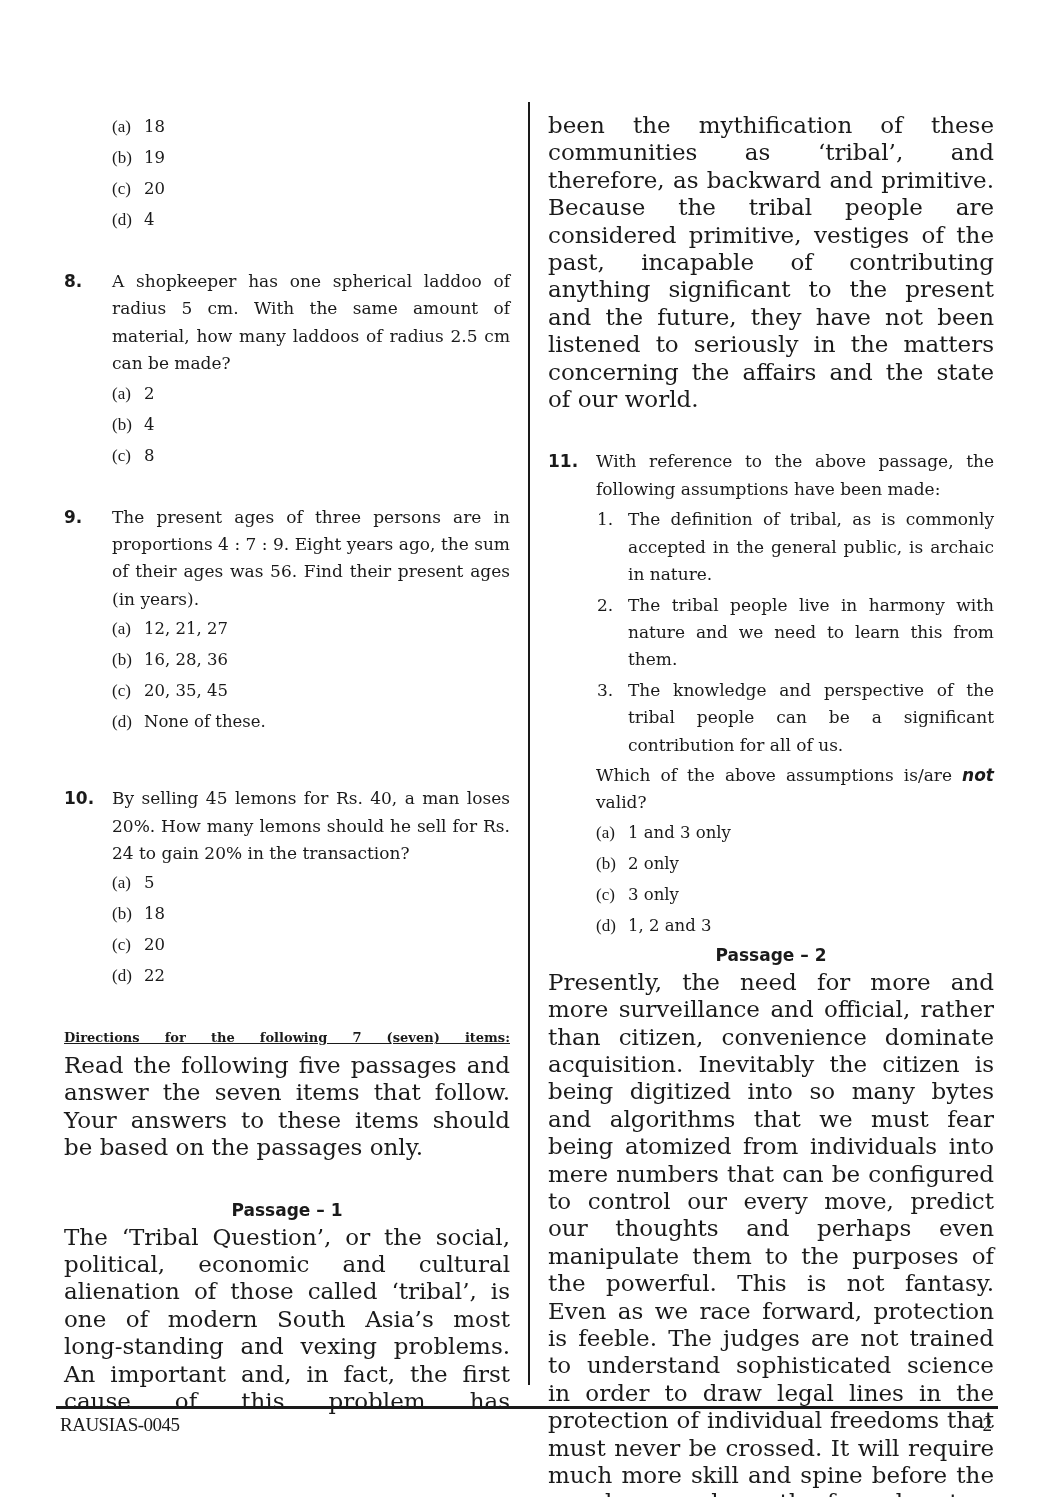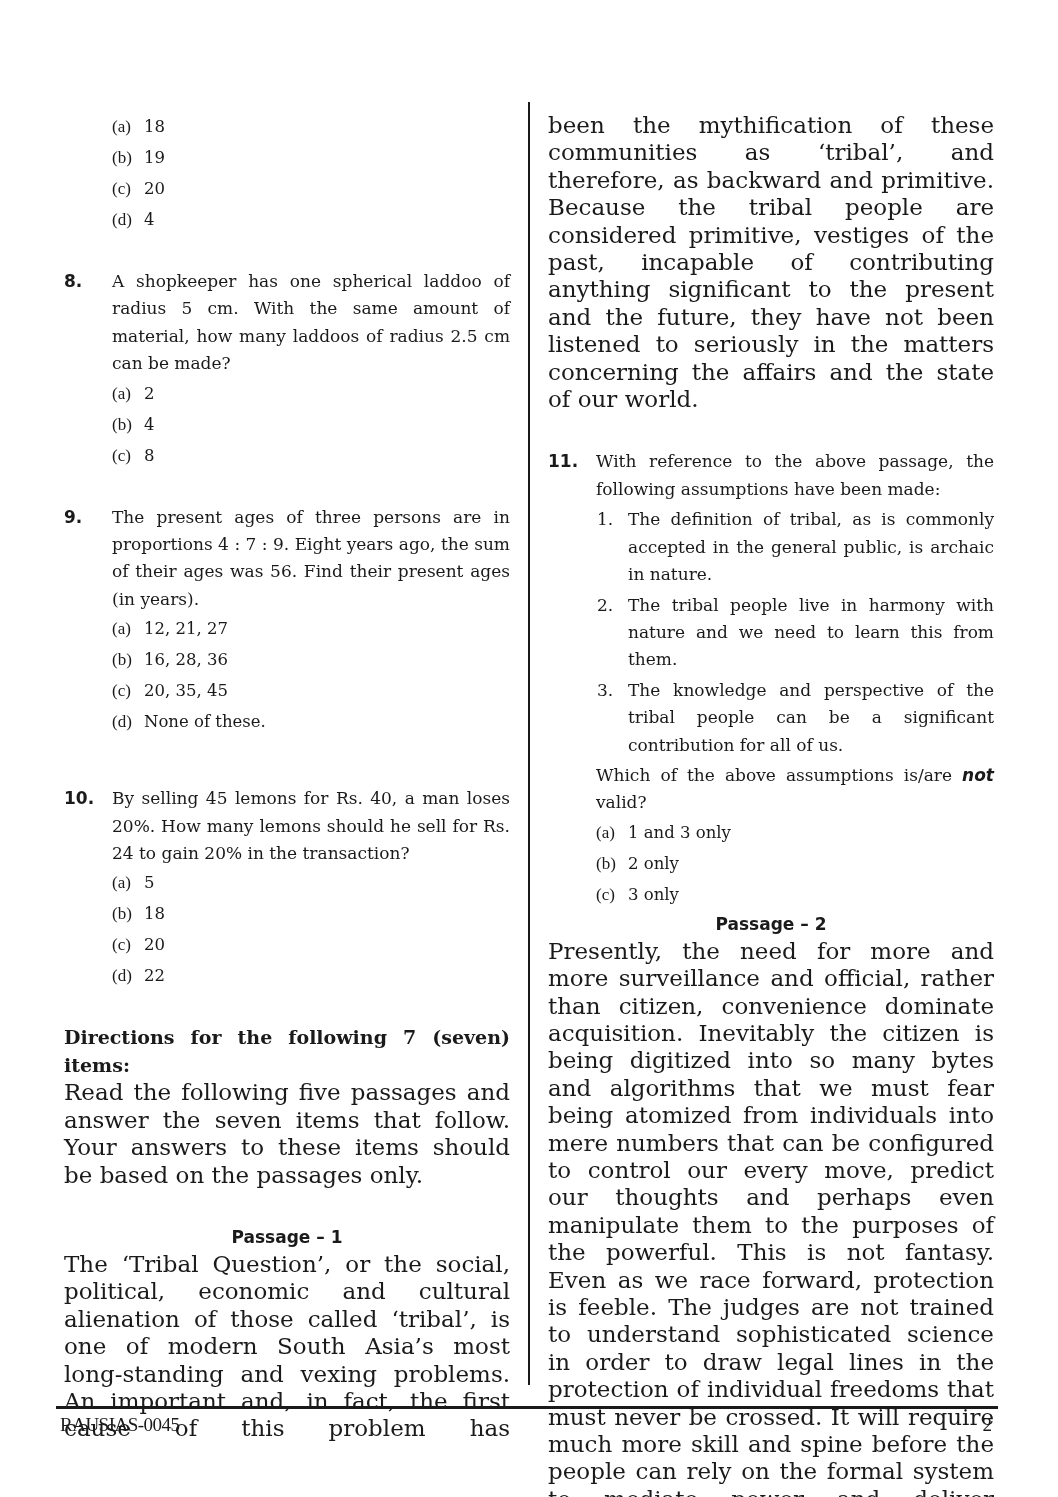--- a/index.html
+++ b/index.html
@@ -7,21 +7,21 @@
          font-family: "DejaVu Serif", "Liberation Serif", serif; color: #1a1a1a; }
   .col { position: absolute; top: 112px; }
   .col-left { left: 64px; width: 446px; }
   .col-right { left: 548px; width: 446px; }
   .divider { position: absolute; left: 528px; top: 102px; width: 2px; height: 1283px; background: #1a1a1a; }
   .opt { font-size: 16.5px; line-height: 31px; padding-left: 48px; white-space: nowrap; }
   .opt .lbl { display: inline-block; width: 32px; font-family: "Liberation Serif", serif; font-size: 17px; }
   .q { position: relative; font-size: 17px; line-height: 27.4px; text-align: justify; text-align-last: left; padding-left: 48px; }
   .q .num { position: absolute; left: 0; top: 0; font-family: "DejaVu Sans", sans-serif; font-weight: bold; font-size: 17px; }
   .para { font-size: 23px; line-height: 27.4px; text-align: justify; text-align-last: left; }
-  .directions-title { font-weight: bold; font-size: 19px; line-height: 27.4px; text-align: justify; text-align-last: justify; }
+  .directions-title { font-weight: bold; font-size: 13px; line-height: 27.4px; text-align: justify; text-align-last: justify; text-decoration: underline; }
   .passage-title { font-family: "DejaVu Sans", sans-serif; font-weight: bold; font-size: 17px; text-align: center; line-height: 28px; }
   .assump { position: relative; padding-left: 80px; font-size: 17px; line-height: 27.4px; text-align: justify; text-align-last: left; margin-top: 3px; }
   .assump .anum { position: absolute; left: 49px; top: 0; }
   .footer-line { position: absolute; left: 56px; top: 1406px; width: 942px; height: 3px; background: #1a1a1a; }
   .footer-left { position: absolute; left: 60px; top: 1414px; font-family: "Liberation Serif", serif; font-size: 19px; letter-spacing: -0.5px; text-align: right; }
   .footer-right { position: absolute; right: 66px; top: 1414px; font-family: "Liberation Serif", serif; font-size: 19px; }
   em.bi { font-weight: bold; font-style: italic; font-family: "DejaVu Sans", sans-serif; }
 </style>
 </head>
 <body>
@@ -99,20 +99,21 @@
     <div class="assump">
       <span class="anum">3.</span>
       <span>The knowledge and perspective of the tribal people can be a significant contribution for all of us.</span>
     </div>
     <div class="q" style="margin-top:3px;">
       <span>Which of the above assumptions is/are </span><em class="bi">not</em><span> valid?</span>
     </div>
     <div class="opt"><span class="lbl">(a)</span><span>1 and 3 only</span></div>
     <div class="opt"><span class="lbl">(b)</span><span>2 only</span></div>
     <div class="opt"><span class="lbl">(c)</span><span>3 only</span></div>
+    <div class="opt"><span class="lbl">(d)</span><span>1, 2 and 3</span></div>
   </div>
 
   <div style="">
     <div class="passage-title">Passage – 2</div>
     <div class="para">Presently, the need for more and more surveillance and official, rather than citizen, convenience dominate acquisition. Inevitably the citizen is being digitized into so many bytes and algorithms that we must fear being atomized from individuals into mere numbers that can be configured to control our every move, predict our thoughts and perhaps even manipulate them to the purposes of the powerful. This is not fantasy. Even as we race forward, protection is feeble. The judges are not trained to understand sophisticated science in order to draw legal lines in the protection of individual freedoms that must never be crossed. It will require much more skill and spine before the people can rely on the formal system to mediate power and deliver effective even-handed justice to all.</div>
   </div>
 </div>
 
 <div class="footer-line"></div>
 <div class="footer-left">RAUSIAS-0045</div>

